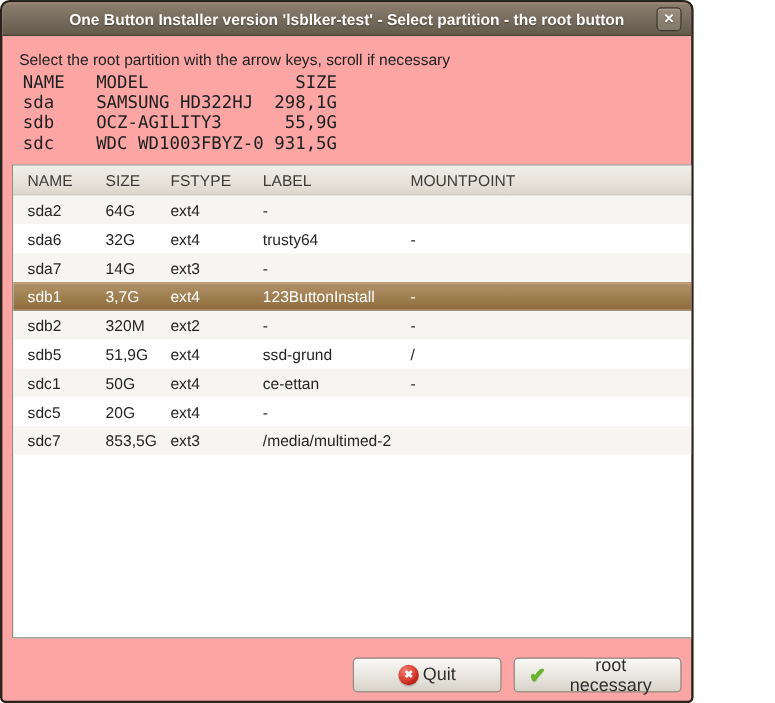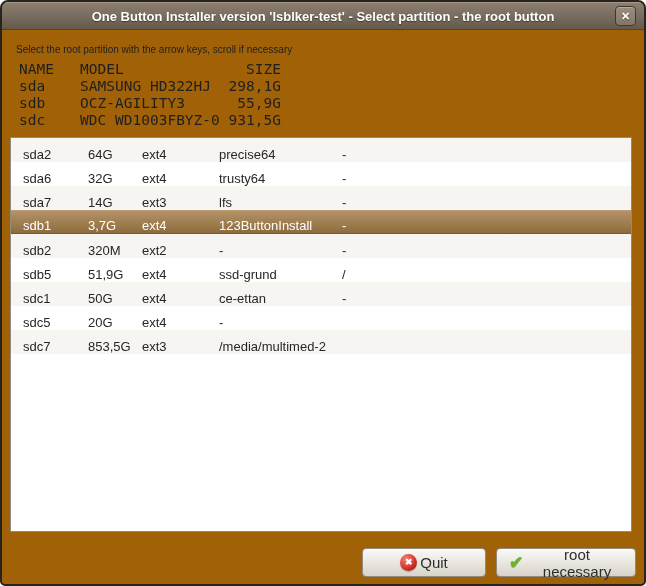--- a/index.html
+++ b/index.html
@@ -1,23 +1,23 @@
 <!DOCTYPE html>
 <html><head>
 <meta charset="utf-8">
 <style>
   html,body { margin:0; padding:0; background:#ffffff; }
   * { box-sizing:border-box; }
   body { font-family:"Liberation Sans", sans-serif; }
 
   .window {
-    width:646px; height:586px;
+    width:578px; height:586px;
     border:2px solid #27231d;
     border-radius:8px 8px 5px 5px;
-    background:#a16207;
+    background:#fca5a5;
     overflow:hidden;
     position:relative;
   }
 
   
   .titlebar {
     height:28px;
     background:linear-gradient(to bottom,#8d8070 0%,#756a5c 55%,#635948 100%);
     box-shadow:inset 0 1px 0 #a79a8b, inset 0 -1px 0 #4d453a;
     display:flex; align-items:center; justify-content:center;
@@ -41,21 +41,21 @@
   .close-btn .x {
     color:#ffffff; font-size:11px; font-weight:bold; line-height:1;
     text-shadow:0 1px 1px rgba(0,0,0,0.4);
   }
 
   
   .content { padding:6px 8px 0 8px; }
 
   .instruction {
     margin:6px 0 3px 6px;
-    font-size:10px; color:#1f1f1f; line-height:16px;
+    font-size:13px; color:#1f1f1f; line-height:16px;
   }
   .disk-info {
     margin:0 0 0 9px;
     font-family:"DejaVu Sans Mono", monospace;
     font-size:14.5px; line-height:17px;
     color:#1f1f1f;
     white-space:pre;
   }
 
   
@@ -71,21 +71,21 @@
     height:25px;
     align-items:center;
     padding-left:12px;
     background:linear-gradient(to bottom,#f1eee8 0%,#e6e2d9 60%,#dbd7cd 100%);
     border-bottom:1px solid #b9b5ab;
     font-size:13px; color:#3d3b36;
   }
   .row {
     display:flex;
     height:24px;
-    align-items:flex-end;
+    align-items:center;
     padding-left:12px;
     font-size:13px; color:#262626;
     cursor:default;
   }
   .row.even { background:#f6f5f2; }
   .row.odd  { background:#ffffff; }
   .row.selected {
     background:linear-gradient(to bottom,#b3916a 0%,#a08051 50%,#8e6b3d 100%);
     border-top:1px solid #bf9e76;
     border-bottom:1px solid #7b5a2e;
@@ -155,40 +155,45 @@
   <div class="content">
 
     <div class="instruction">Select the root partition with the arrow keys, scroll if necessary</div>
 
     <pre class="disk-info">NAME   MODEL              SIZE
 sda    SAMSUNG HD322HJ  298,1G
 sdb    OCZ-AGILITY3      55,9G
 sdc    WDC WD1003FBYZ-0 931,5G</pre>
 
     <div class="ptable">
+      <div class="thead">
+        <span class="col-name">NAME</span>
+        <span class="col-size">SIZE</span>
+        <span class="col-fstype">FSTYPE</span>
+        <span class="col-label">LABEL</span>
+        <span class="col-mount">MOUNTPOINT</span>
+      </div>
       <div id="tbody">
           <div class="row even">
     <span class="col-name">sda2</span>
     <span class="col-size">64G</span>
     <span class="col-fstype">ext4</span>
-    <span class="col-label">precise64</span>
     <span class="col-mount">-</span>
   </div>
           <div class="row odd">
     <span class="col-name">sda6</span>
     <span class="col-size">32G</span>
     <span class="col-fstype">ext4</span>
     <span class="col-label">trusty64</span>
     <span class="col-mount">-</span>
   </div>
           <div class="row even">
     <span class="col-name">sda7</span>
     <span class="col-size">14G</span>
     <span class="col-fstype">ext3</span>
-    <span class="col-label">lfs</span>
     <span class="col-mount">-</span>
   </div>
           <div class="row odd selected">
     <span class="col-name">sdb1</span>
     <span class="col-size">3,7G</span>
     <span class="col-fstype">ext4</span>
     <span class="col-label">123ButtonInstall</span>
     <span class="col-mount">-</span>
   </div>
           <div class="row even">

